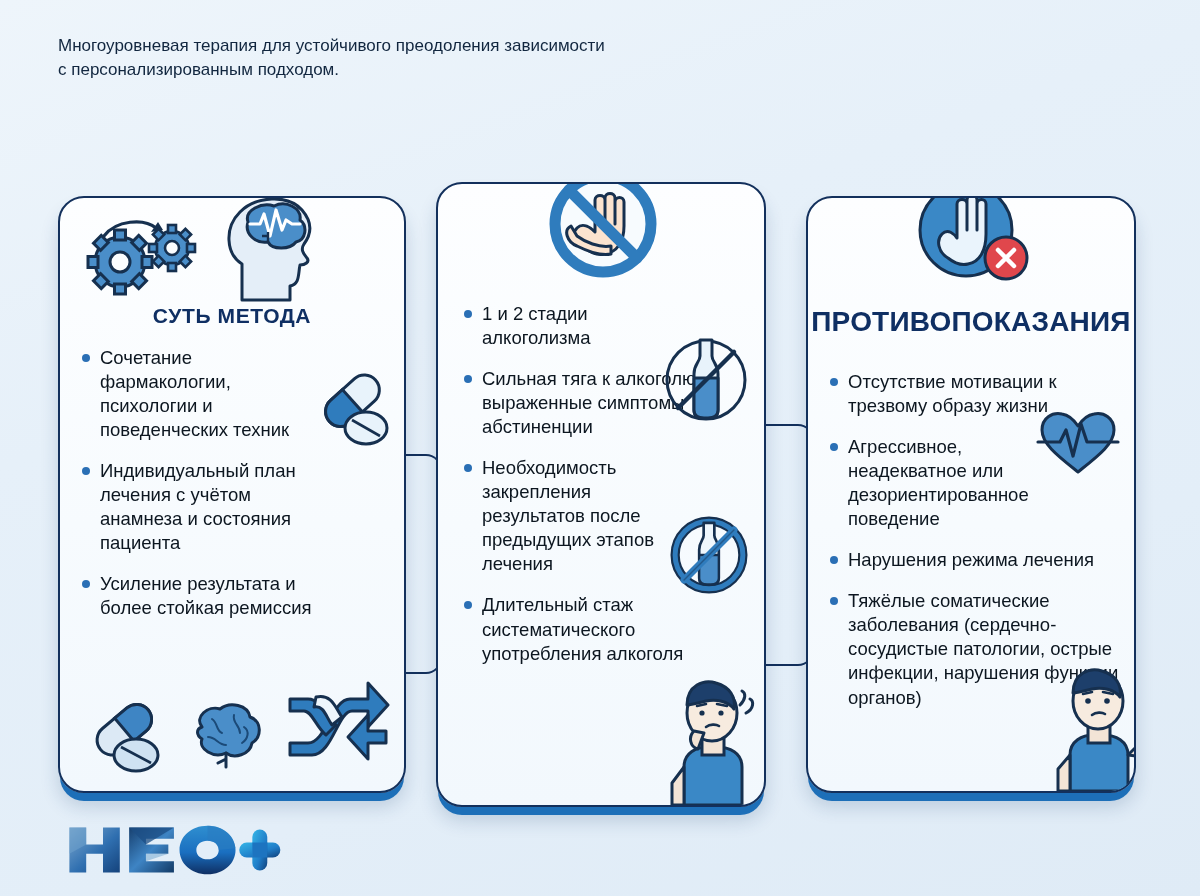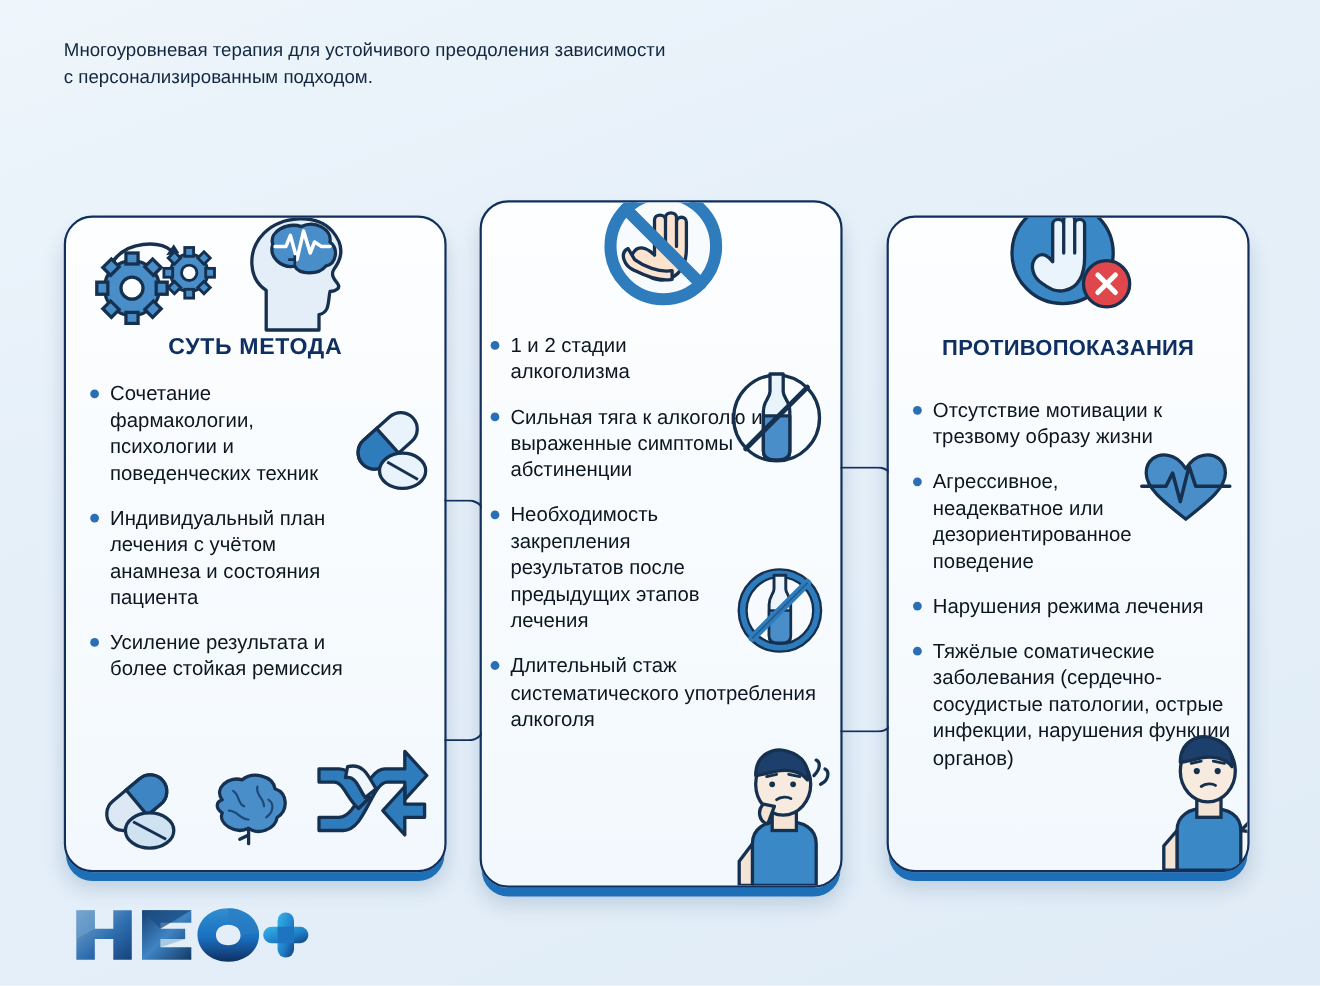--- a/index.html
+++ b/index.html
@@ -52,36 +52,36 @@
   
   .head-icons { position: relative; height: 104px; }
   .head-icons svg { position: absolute; }
 
   .card-title {
     text-align: center;
     font-size: 21px; font-weight: bold; color: #0f2f63;
     letter-spacing: 0.6px; margin-top: 2px;
   }
   #card2 .card-title, #card3 .card-title { margin-top: 4px; }
-  #card3 .card-title { font-size: 20px; letter-spacing: 0.2px; }
+  #card3 .card-title { font-size: 28px; letter-spacing: 0.2px; }
 
   
   ul.bullets { list-style: none; margin: 18px 0 0 0; padding: 0 14px 0 20px; }
   ul.bullets li {
     position: relative; padding-left: 18px; margin-bottom: 17px;
     font-size: 18.5px; line-height: 1.30; color: #0c1620; font-weight: 500;
   }
   ul.bullets li::before {
     content: ""; position: absolute; left: 0; top: 8px;
     width: 8px; height: 8px; border-radius: 50%; background: #2a6fb5;
   }
   #card2 ul.bullets li, #card3 ul.bullets li { font-size: 18.5px; }
   #card1 ul.bullets { padding-left: 22px; padding-right: 80px; }
   #card1 ul.bullets li:nth-child(2), #card1 ul.bullets li:nth-child(3) { padding-right: 0; }
-  #card2 ul.bullets { margin-top: 14px; padding-left: 8px; padding-right: 12px; }
+  #card2 ul.bullets { margin-top: 14px; padding-left: 26px; padding-right: 12px; }
   #card2 ul.bullets li:nth-child(1) { padding-right: 96px; }
   #card2 ul.bullets li:nth-child(3) { padding-right: 72px; }
   #card3 ul.bullets { margin-top: 32px; padding-left: 22px; padding-right: 8px; }
   #card3 ul.bullets li:nth-child(2) { padding-right: 72px; }
 
   
   .float { position: absolute; }
 
   
   .logo { position: absolute; left: 58px; top: 822px; height: 56px; }

